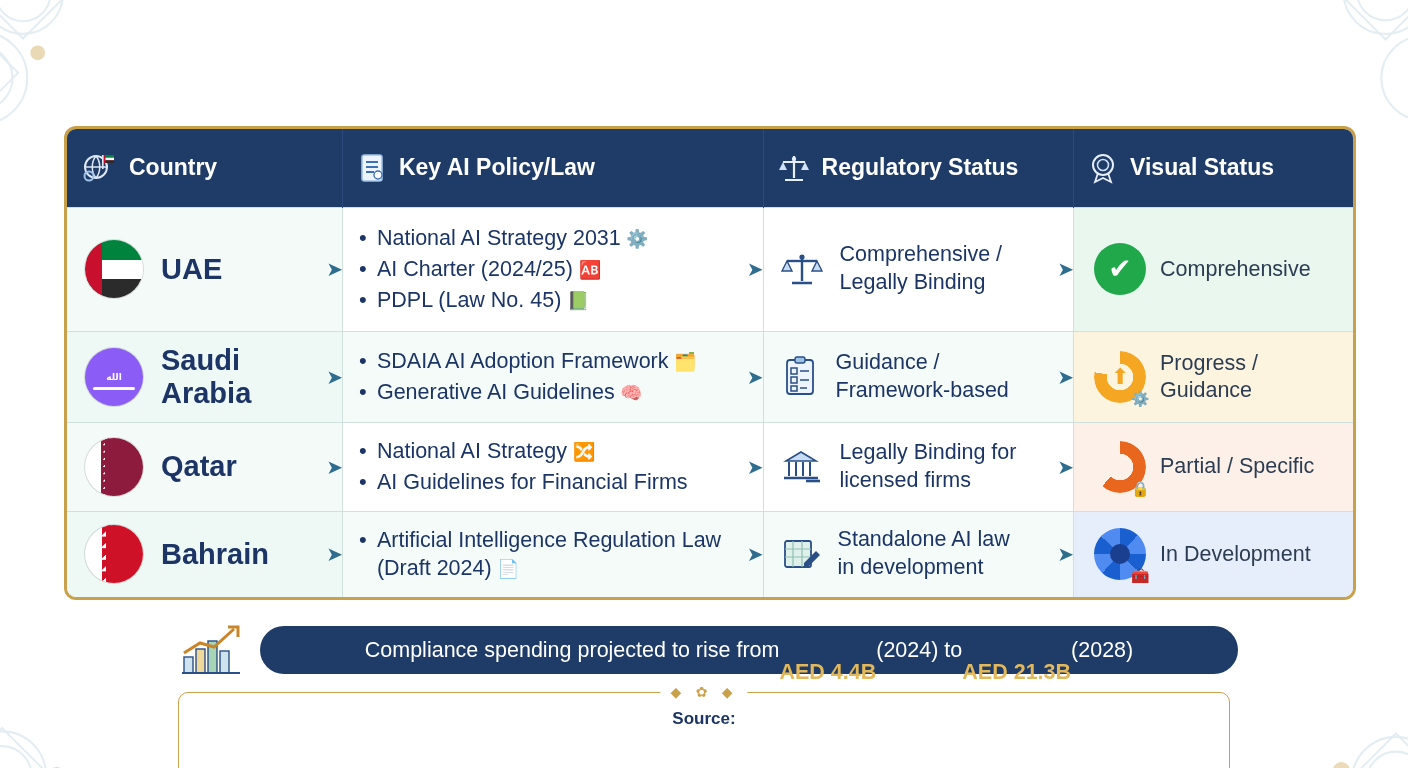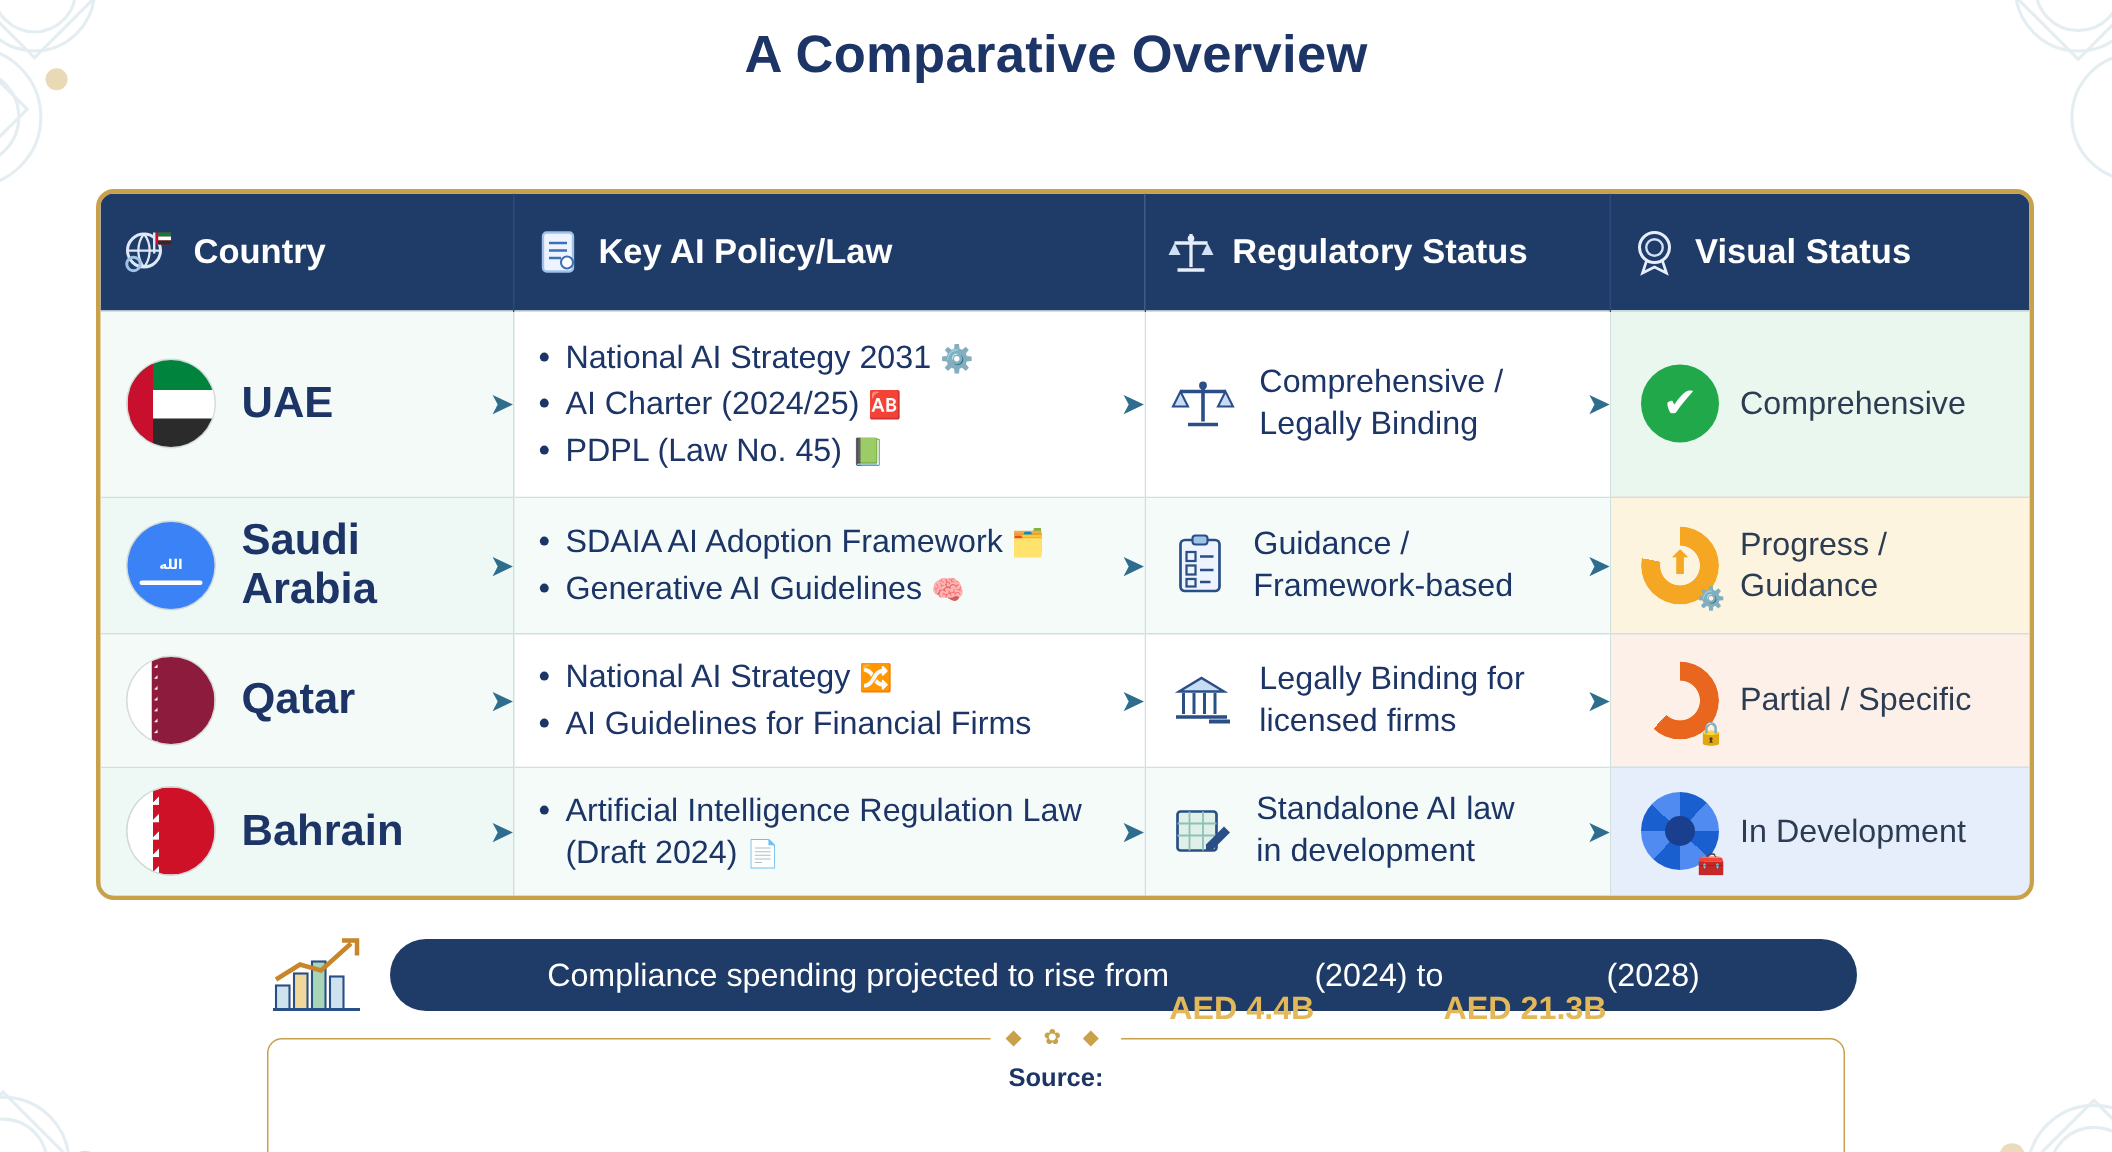--- a/index.html
+++ b/index.html
@@ -115,21 +115,21 @@
     box-shadow:0 0 0 1px rgba(0,0,0,.12);
     position:relative;
   }
   
   .flag-uae .stripes { position:absolute; inset:0; }
   .flag-uae .s1 { position:absolute; left:0; top:0; width:100%; height:33.34%; background:#00843d; }
   .flag-uae .s2 { position:absolute; left:0; top:33.34%; width:100%; height:33.33%; background:#ffffff; }
   .flag-uae .s3 { position:absolute; left:0; top:66.67%; width:100%; height:33.33%; background:#2b2b2b; }
   .flag-uae .hoist { position:absolute; left:0; top:0; width:30%; height:100%; background:#c8102e; }
   
-  .flag-ksa { background:#3b82f6; }
+  .flag-ksa { background:#8b5cf6; }
   .flag-ksa .txt {
     position:absolute; inset:0; display:flex; align-items:center; justify-content:center;
     color:#fff; font-size:9px; font-weight:bold; letter-spacing:-.4px; text-align:center;
     font-family:"DejaVu Sans", sans-serif;
   }
   .flag-ksa .sword {
     position:absolute; left:14%; right:14%; bottom:28%; height:3px; background:#fff; border-radius:2px;
   }
   
   .flag-qat { background:#ffffff; }
@@ -306,21 +306,20 @@
       <circle cx="160" cy="160" r="28"></circle>
     <rect x="128" y="128" width="64" height="64" transform="rotate(45 160 160)"></rect>
     <circle cx="80" cy="196" r="26"></circle>
   </g>
   <g fill="#c9a14a" opacity=".7">
     <circle cx="108" cy="150" r="8"></circle>
   </g>
 </svg>
 
 <div class="title-wrap">
-  <div class="title-line">A Comparative Overview</div>
 </div>
 
 <div class="table-frame">
   <table class="matrix">
     <colgroup>
         <col class="c1">
         <col class="c2">
         <col class="c3">
         <col class="c4">
       </colgroup>

